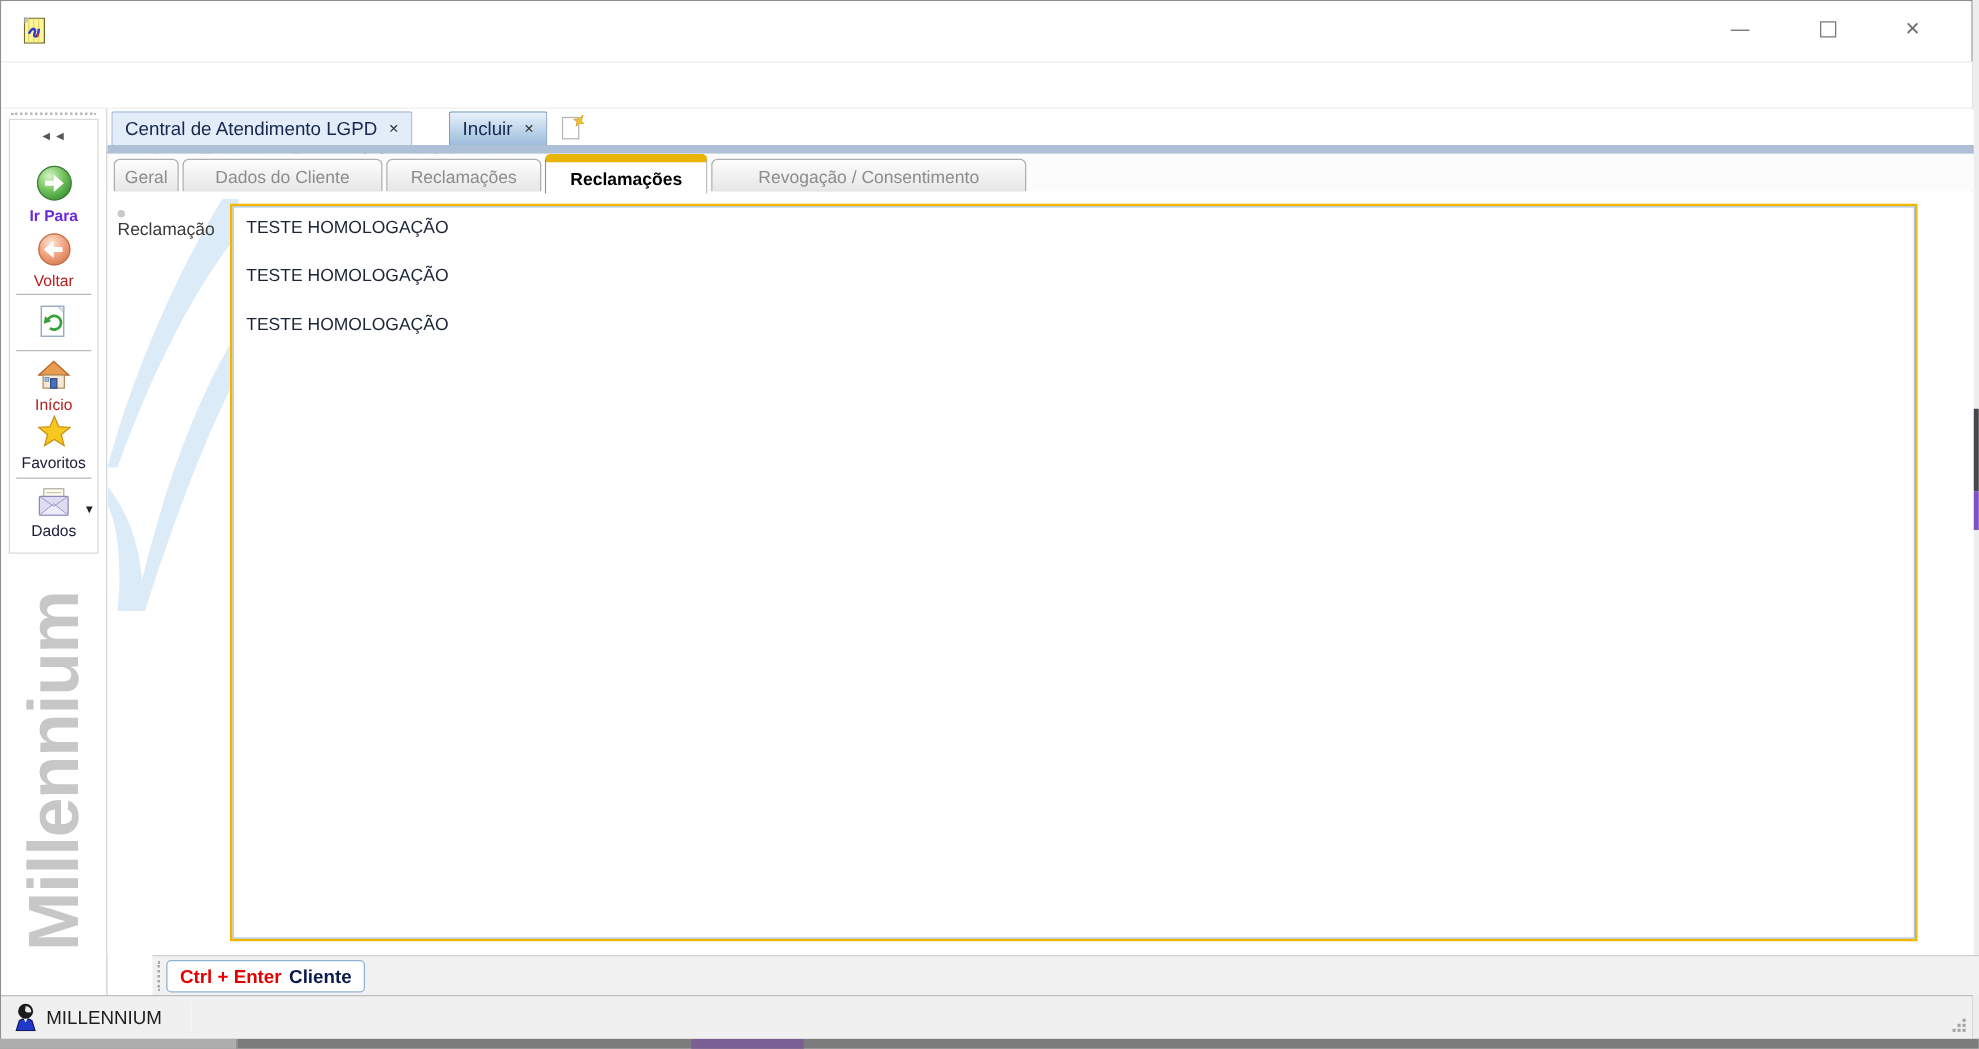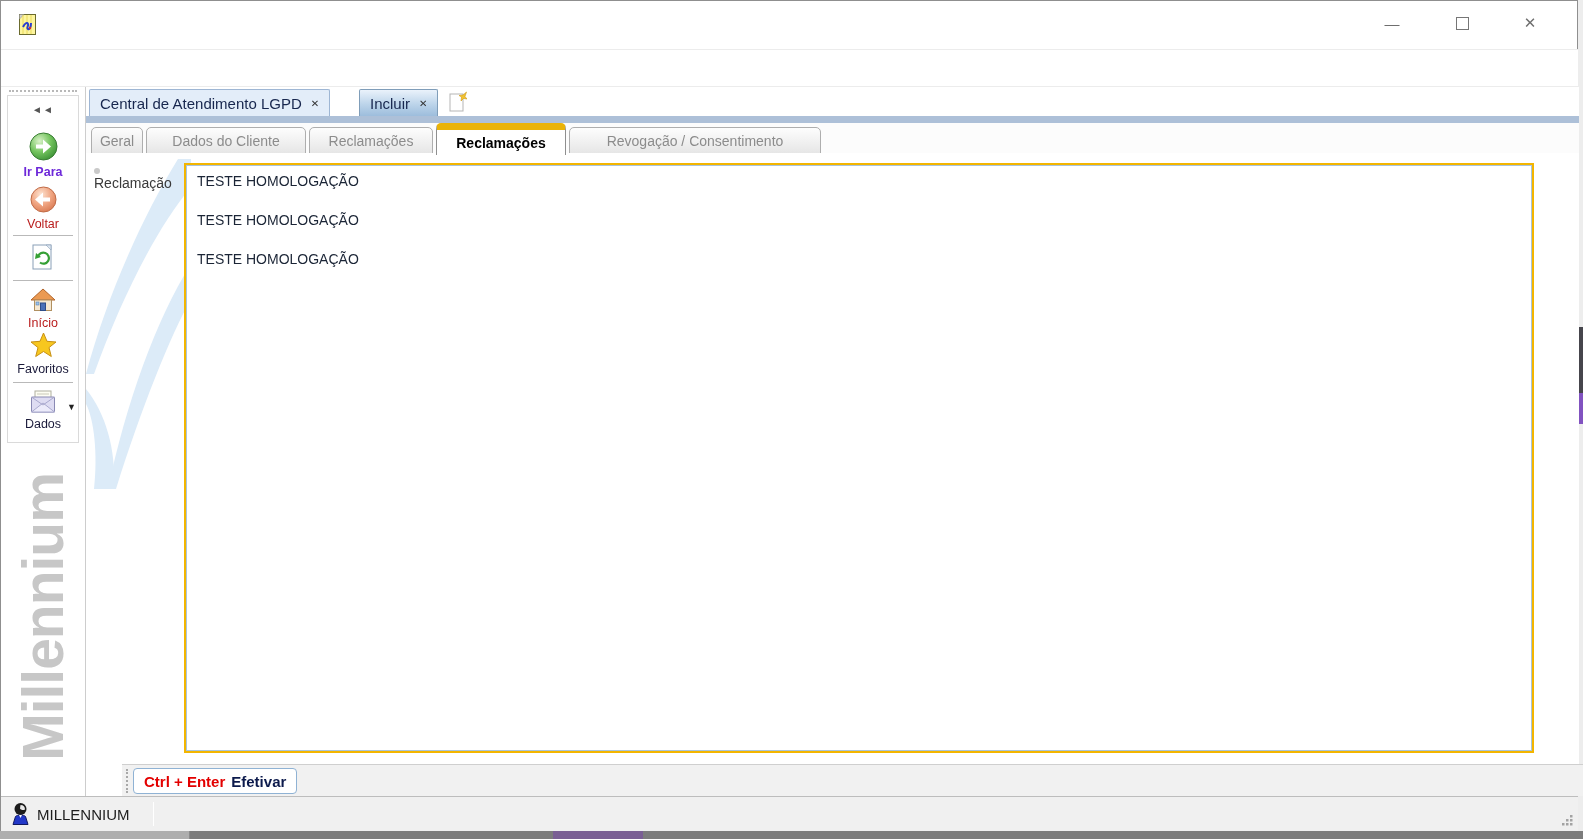--- a/index.html
+++ b/index.html
@@ -273,21 +273,21 @@
 
 TESTE HOMOLOGAÇÃO
 
 TESTE HOMOLOGAÇÃO</textarea>
   </div>
 
   <div class="abs" id="footerbar">
     <div id="footer-grip"></div>
     <div id="efetivar-btn">
       <span id="efetivar-shortcut">Ctrl + Enter</span>
-      <span id="efetivar-action">Efetivar</span>
+      <span id="efetivar-action">Cliente</span>
     </div>
   </div>
 
   <div class="abs" id="statusbar">
     <svg id="status-user-icon" viewBox="0 0 19 23">
       <circle cx="9.5" cy="7" r="6" fill="#1c1c1c"></circle>
       <path d="M9.5,3 C12.5,3 14,5 14,7.5 C12,8.5 10,8 9,6.5 Z" fill="#e8e8e8"></path>
       <path d="M2,22.5 L4.5,14.5 C6.5,12.5 12.5,12.5 14.5,14.5 L17,22.5 Z" fill="#2238c8" stroke="#101860"></path>
       <polygon points="8,13 9.5,16 11,13" fill="#fff"></polygon>
     </svg>

